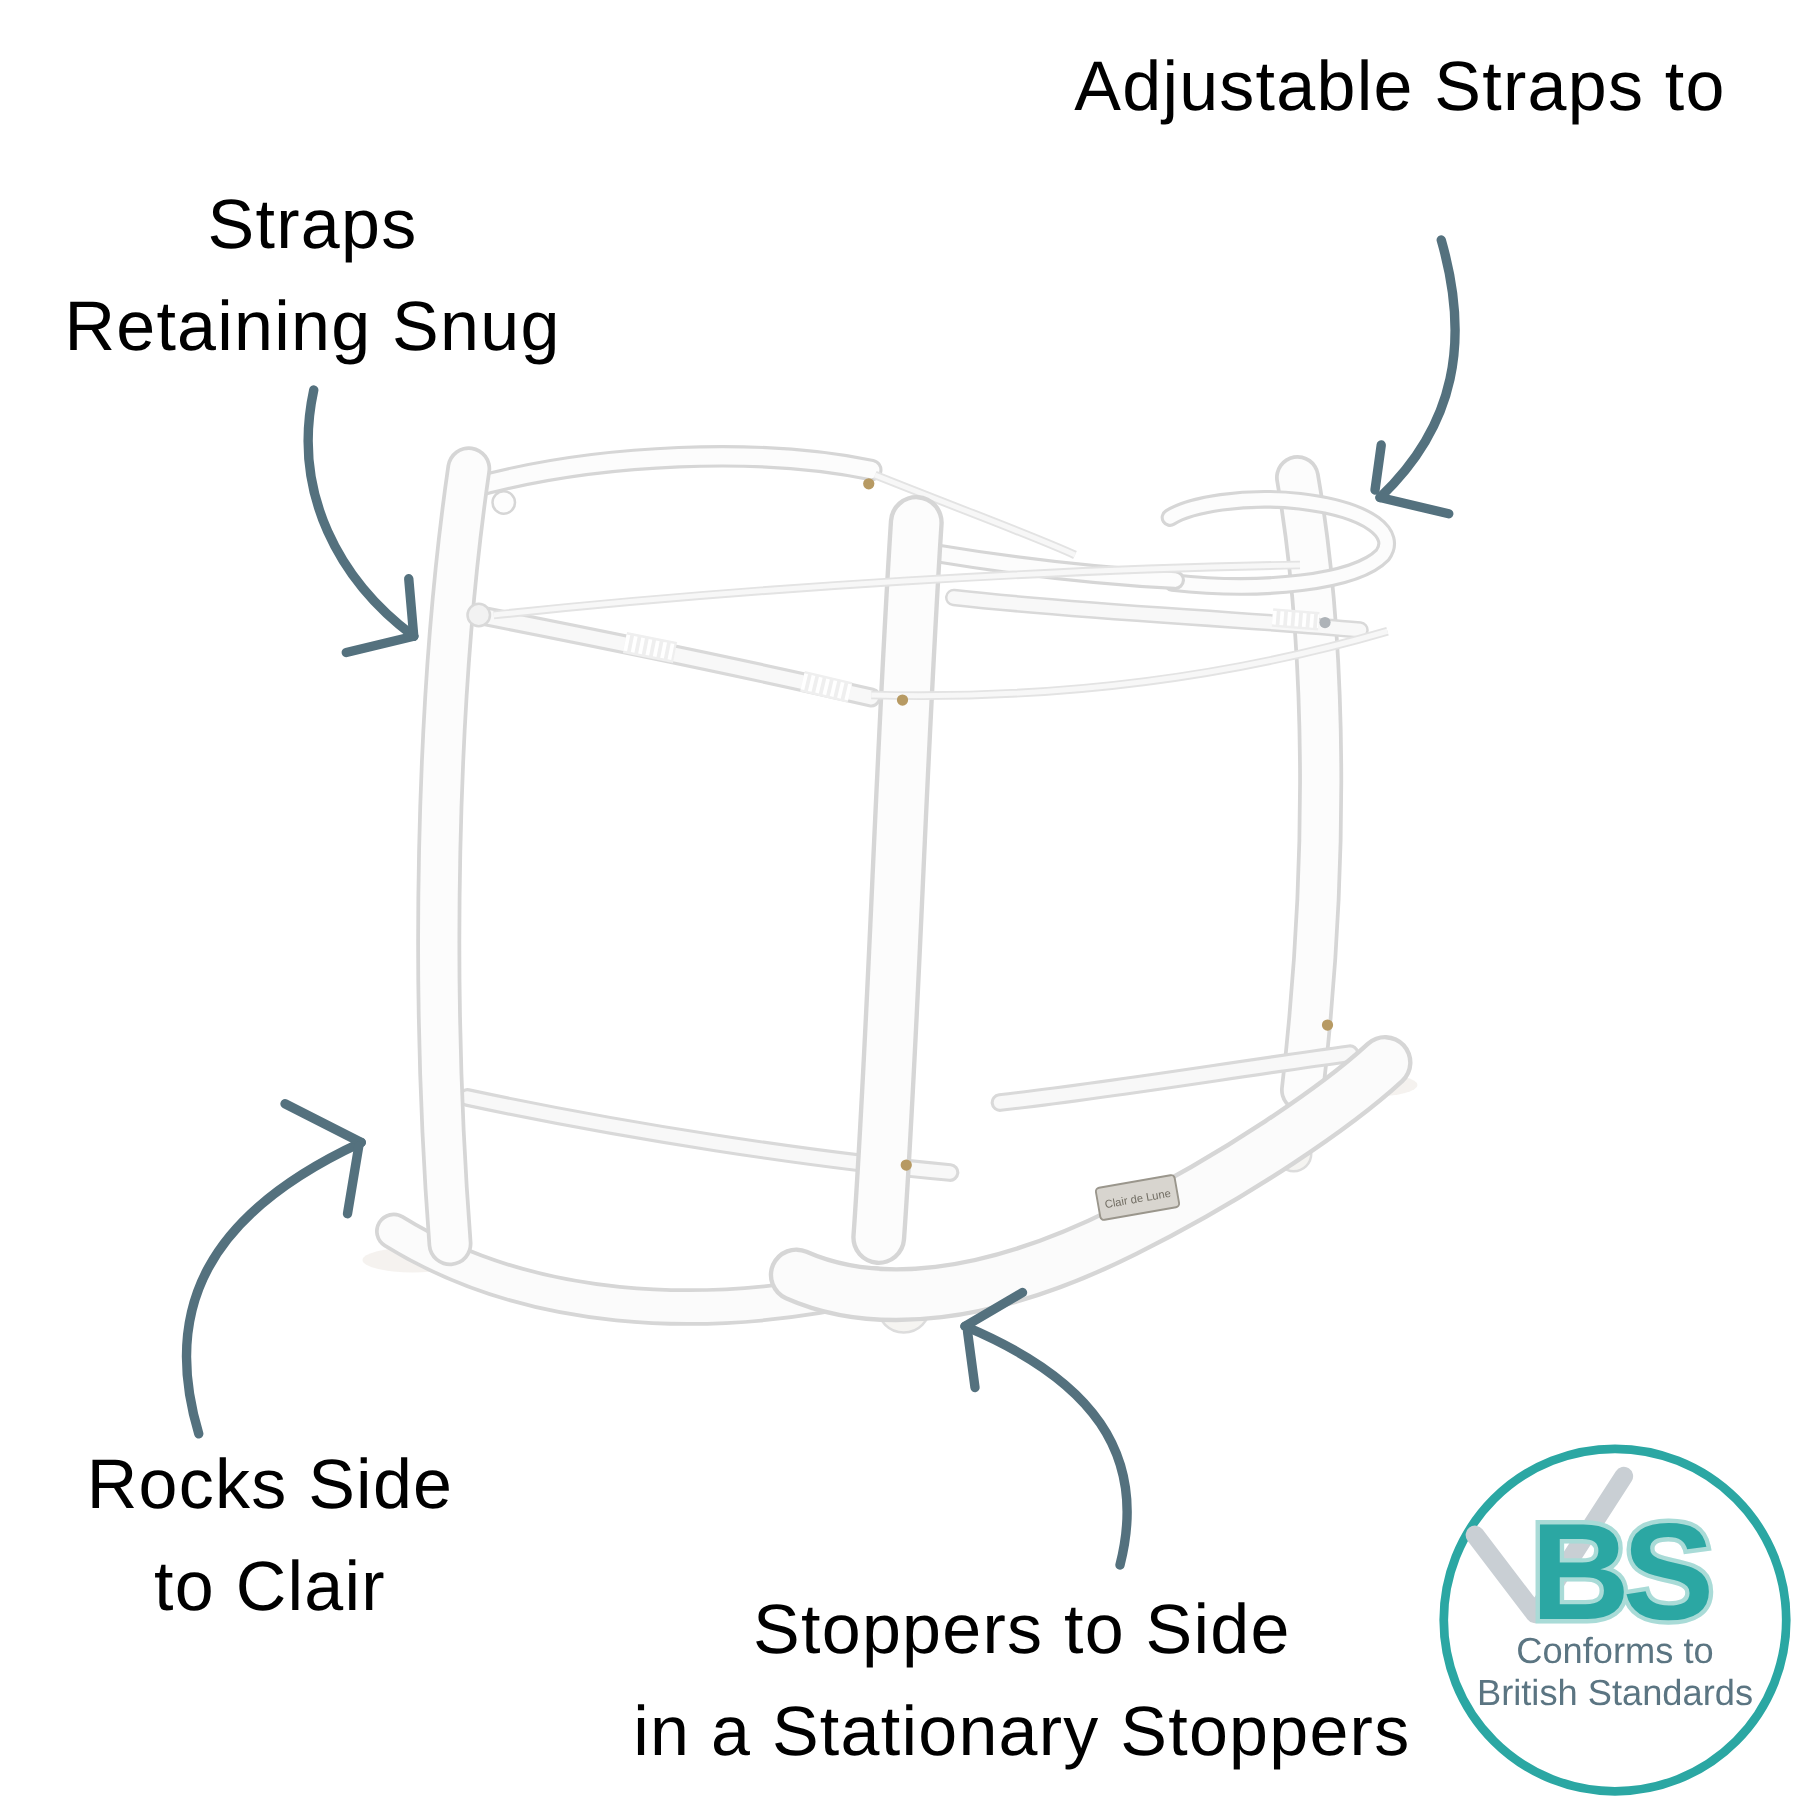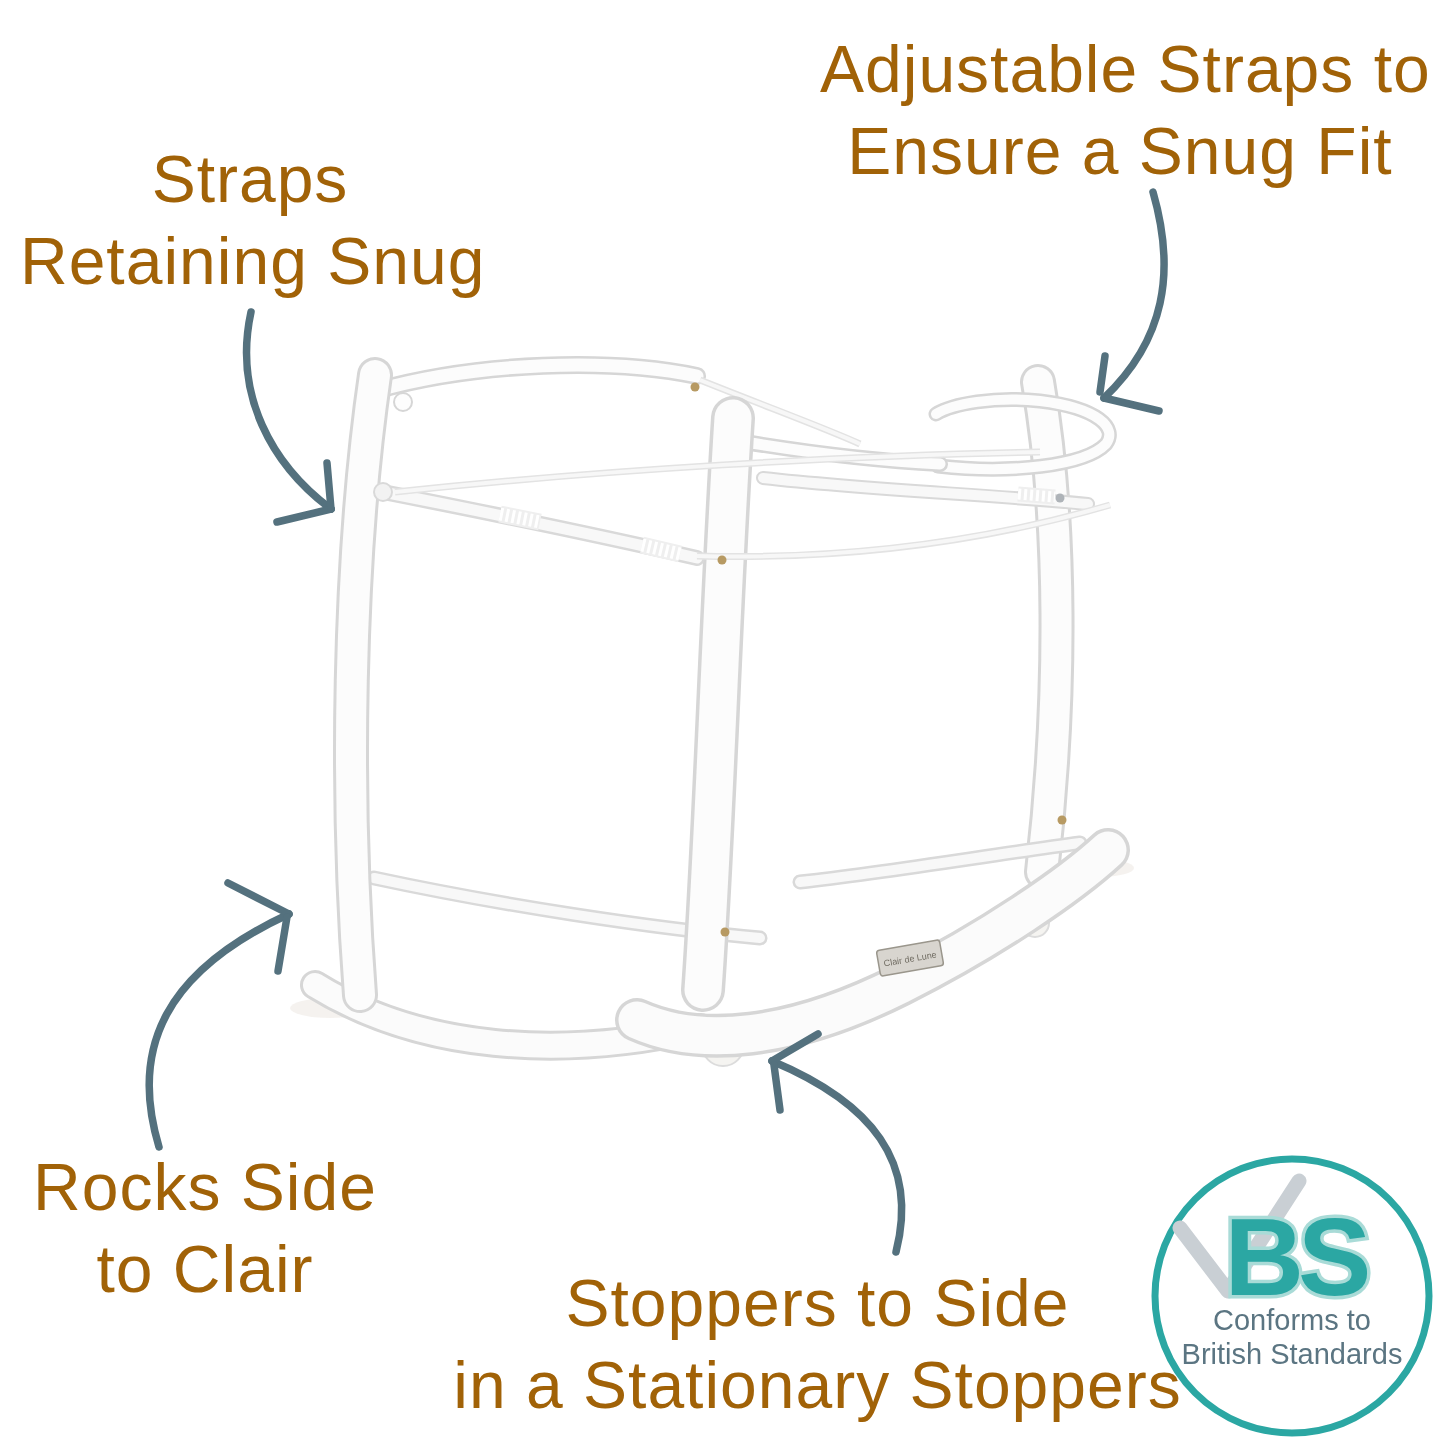--- a/index.html
+++ b/index.html
@@ -2,22 +2,22 @@
 <html><head>
 <meta charset="utf-8">
 <style>
   html,body{margin:0;padding:0;background:#ffffff;}
   .canvas{
     position:relative;width:1445px;height:1445px;background:#ffffff;
     font-family:"Liberation Sans", sans-serif;overflow:hidden;
   }
   svg{position:absolute;left:0;top:0;}
   .label{
-    position:absolute;text-align:center;color:#a16207;
-    font-size:66px;letter-spacing:1px;font-weight:400;
+    position:absolute;text-align:center;color:#000000;
+    font-size:56px;letter-spacing:1px;font-weight:400;
   }
   .label span{display:block;line-height:82px;white-space:nowrap;}
   .badge-caption{fill:#5b7582;font-family:"Liberation Sans",sans-serif;}
   .bs-initials{
     fill:#2ba7a3;stroke:#a9dbd7;stroke-width:7;paint-order:stroke;
     font-family:"Liberation Sans",sans-serif;font-weight:bold;
   }
   .plate-text{fill:#716d63;font-family:"Liberation Sans",sans-serif;}
 </style>
 </head>
@@ -164,24 +164,23 @@
     </g>
   </svg>
 
   <div class="label" style="left:20px;top:138px;width:460px;">
     <span>Straps</span>
     <span>Retaining Snug</span>
   </div>
 
   <div class="label" style="left:820px;top:28px;width:600px;">
     <span>Adjustable Straps to</span>
-    <span>Ensure a Snug Fit</span>
   </div>
 
-  <div class="label" style="left:15px;top:1146px;width:380px;">
+  <div class="label" style="left:26px;top:1146px;width:380px;">
     <span>Rocks Side</span>
     <span>to Clair</span>
   </div>
 
   <div class="label" style="left:430px;top:1262px;width:775px;">
     <span>Stoppers to Side</span>
     <span>in a Stationary Stoppers</span>
   </div>
 
 </div>

